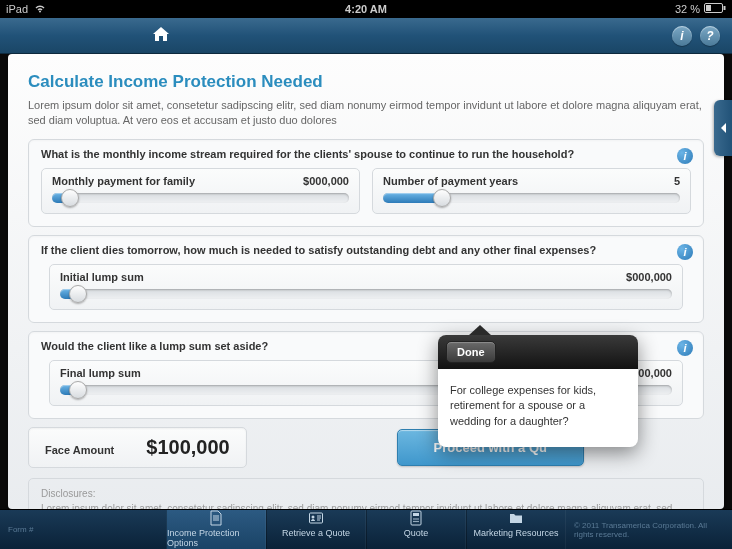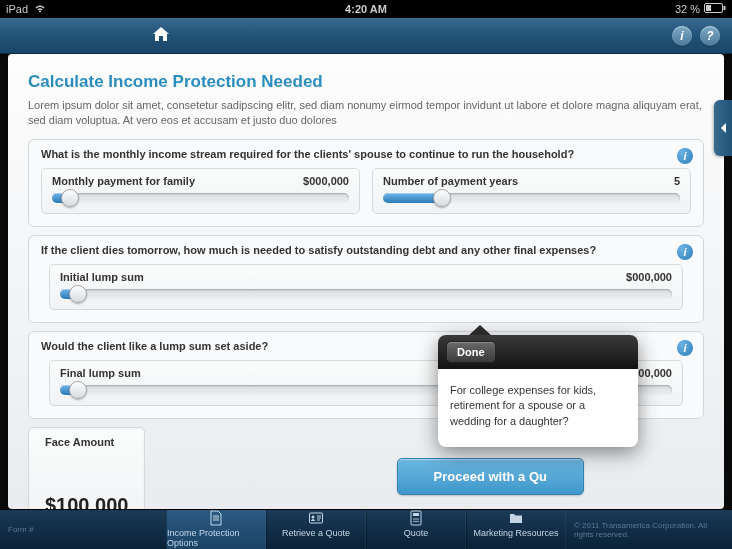--- a/index.html
+++ b/index.html
@@ -28,21 +28,21 @@
 
   .slider-row { display: flex; gap: 12px; }
   .slider-group { flex: 1; border: 1px solid #d5d9dd; border-radius: 5px; padding: 6px 10px 10px 10px; background: linear-gradient(#fbfcfc, #f0f2f4); }
   .slider-group.full { flex: none; width: 100%; margin: 0 auto; }
   .slider-head { display: flex; justify-content: space-between; font-size: 11px; font-weight: bold; color: #333; margin-bottom: 6px; }
   .slider-track { position: relative; height: 10px; background: linear-gradient(#d8dce0, #eef0f2); border-radius: 5px; box-shadow: inset 0 1px 2px rgba(0,0,0,0.25); }
   .slider-fill { position: absolute; left: 0; top: 0; bottom: 0; background: linear-gradient(#6bb4e6, #2d7bb8); border-radius: 5px; box-shadow: inset 0 1px 1px rgba(255,255,255,0.4); }
   .slider-thumb { position: absolute; top: 50%; width: 18px; height: 18px; background: linear-gradient(#fefefe, #d8dce0); border: 1px solid #aaa; border-radius: 50%; transform: translate(-50%, -50%); box-shadow: 0 1px 2px rgba(0,0,0,0.3); }
 
   .bottom-row { display: flex; align-items: center; margin-top: 8px; gap: 20px; }
-  .face-amount { border: 1px solid #d5d9dd; border-radius: 5px; padding: 8px 16px; display: flex; align-items: baseline; gap: 46px; background: linear-gradient(#fbfcfc, #f0f2f4); box-shadow: inset 0 1px 2px rgba(0,0,0,0.05); flex-direction: column; }
+  .face-amount { border: 1px solid #d5d9dd; border-radius: 5px; padding: 8px 16px; display: flex; align-items: baseline; gap: 32px; background: linear-gradient(#fbfcfc, #f0f2f4); box-shadow: inset 0 1px 2px rgba(0,0,0,0.05); }
   .face-label { font-size: 11px; font-weight: bold; color: #333; }
   .face-value { font-size: 20px; font-weight: bold; color: #222; }
   .proceed-btn { margin-left: auto; background: linear-gradient(#6cb7e0, #3f97cc); color: #fff; font-size: 13px; font-weight: bold; padding: 10px 36px; border: 1px solid #2f7faf; border-radius: 5px; box-shadow: inset 0 1px 1px rgba(255,255,255,0.5), 0 1px 2px rgba(0,0,0,0.2); margin-right: 120px; }
 
   .disclosures { border: 1px solid #d5d9dd; border-radius: 5px; padding: 8px 12px; margin-top: 10px; color: #999; font-size: 10px; line-height: 1.35; }
   .disclosures-title { display: block; margin-bottom: 2px; }
 
   .side-tab { position: absolute; right: 0; top: 100px; width: 18px; height: 56px; background: linear-gradient(90deg, #3a6a8e, #215278); border-radius: 6px 0 0 6px; display: flex; align-items: center; justify-content: center; box-shadow: -1px 1px 3px rgba(0,0,0,0.3); }
   .side-tab svg { fill: #fff; }
 

